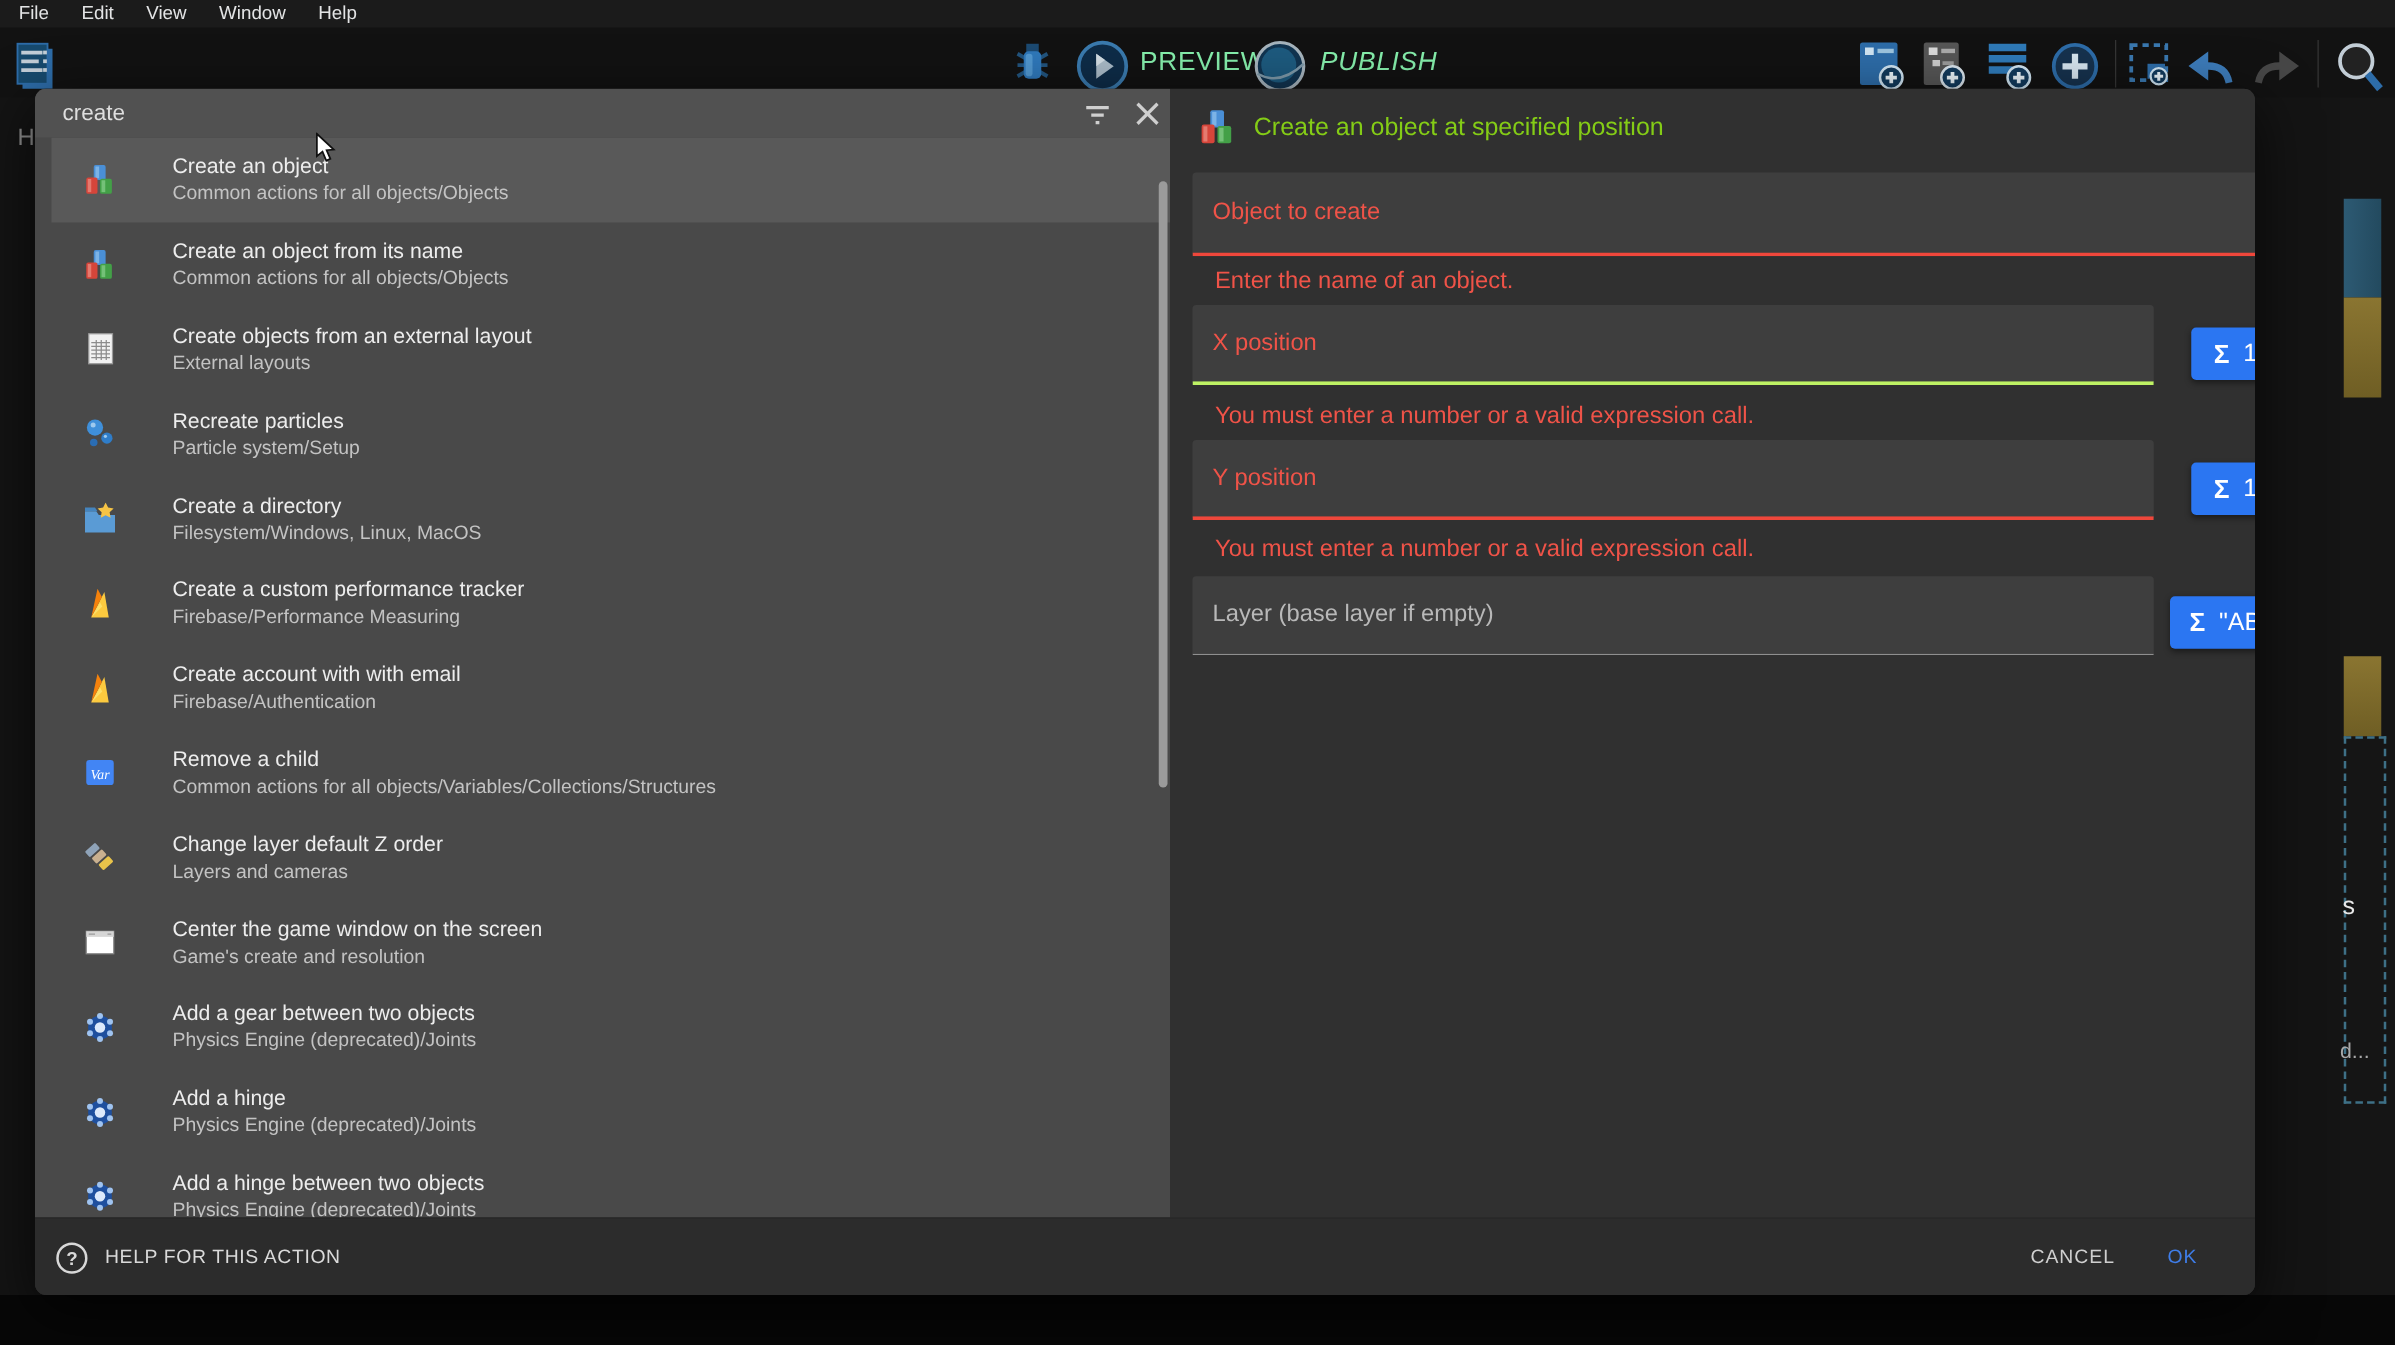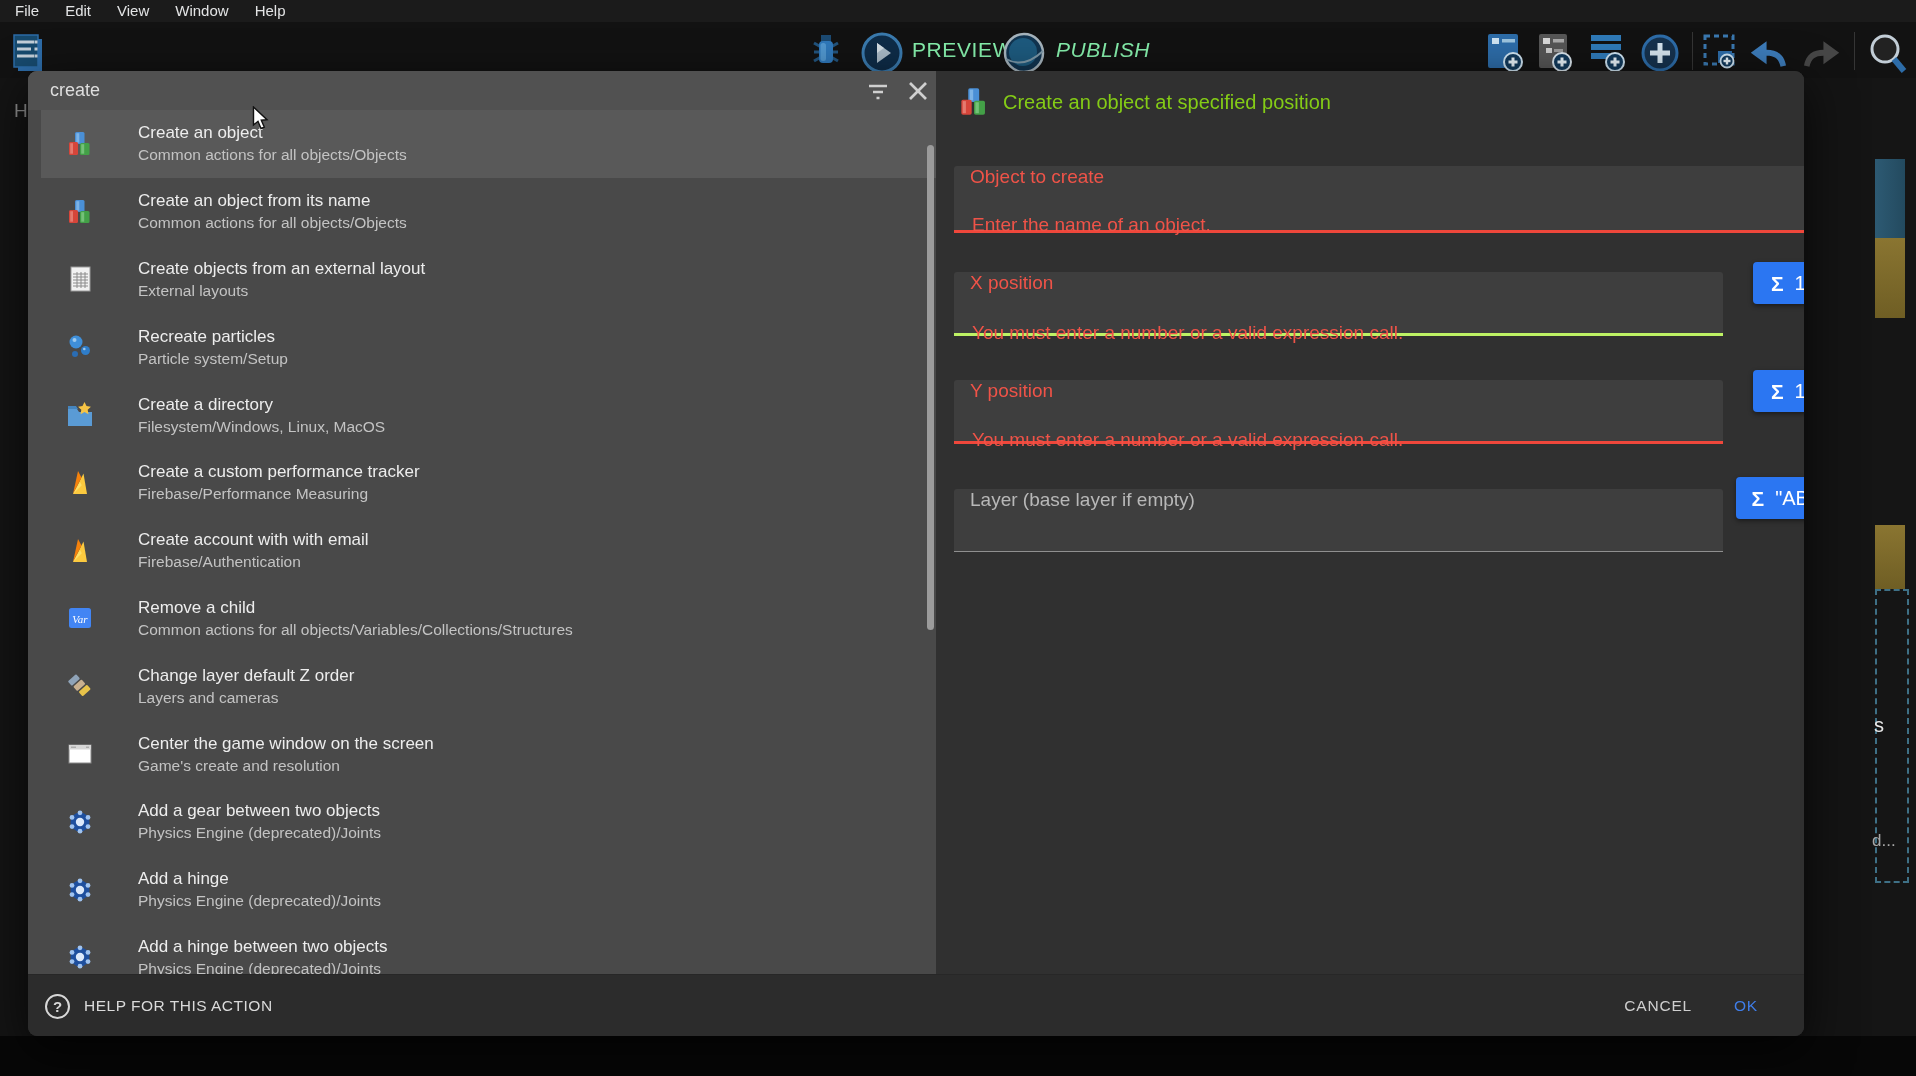--- a/index.html
+++ b/index.html
@@ -42,21 +42,21 @@
   .li-icon svg{display:block;}
   .li-text{margin-left:45px;}
   .li-title{font-size:17px;color:#ededed;line-height:23px;}
   .li-sub{font-size:15.5px;color:#c3c3c3;line-height:22px;}
   .scroll-thumb{position:absolute;right:2px;top:74px;width:7px;height:485px;border-radius:4px;background:#9b9b9b;}
   
   .right-panel{position:absolute;left:908px;top:0;width:920px;height:903px;background:#303030;}
   .panel-title{position:absolute;left:23px;top:14px;height:34px;display:flex;align-items:center;gap:14px;}
   .panel-title .pt-icon{width:30px;height:30px;}
   .panel-title .pt-text{font-size:20px;color:#84cc16;}
-  .field{position:absolute;left:18px;background:#3e3e3e;border-radius:3px 3px 0 0;box-sizing:border-box;display:flex;align-items:flex-start;cursor:text;margin-top:28px;}
+  .field{position:absolute;left:18px;background:#3e3e3e;border-radius:3px 3px 0 0;box-sizing:border-box;display:flex;align-items:center;cursor:text;}
   .field .field-label{margin-left:16px;font-size:19px;}
   .lbl-err{color:#ef5348;}
   .lbl-normal{color:#b8b8b8;}
   .f-object{top:67px;width:891px;height:67px;border-bottom:3px solid #ef473b;}
   .f-x{top:173px;width:769px;height:64px;border-bottom:3px solid #bef264;}
   .f-y{top:281px;width:769px;height:64px;border-bottom:3px solid #ef473b;}
   .f-layer{top:390px;width:769px;height:63px;border-bottom:1px solid #8f8f8f;}
   .helper{position:absolute;left:36px;font-size:19px;color:#ef5348;}
   .h-object{top:143px;}
   .h-x{top:251px;}

